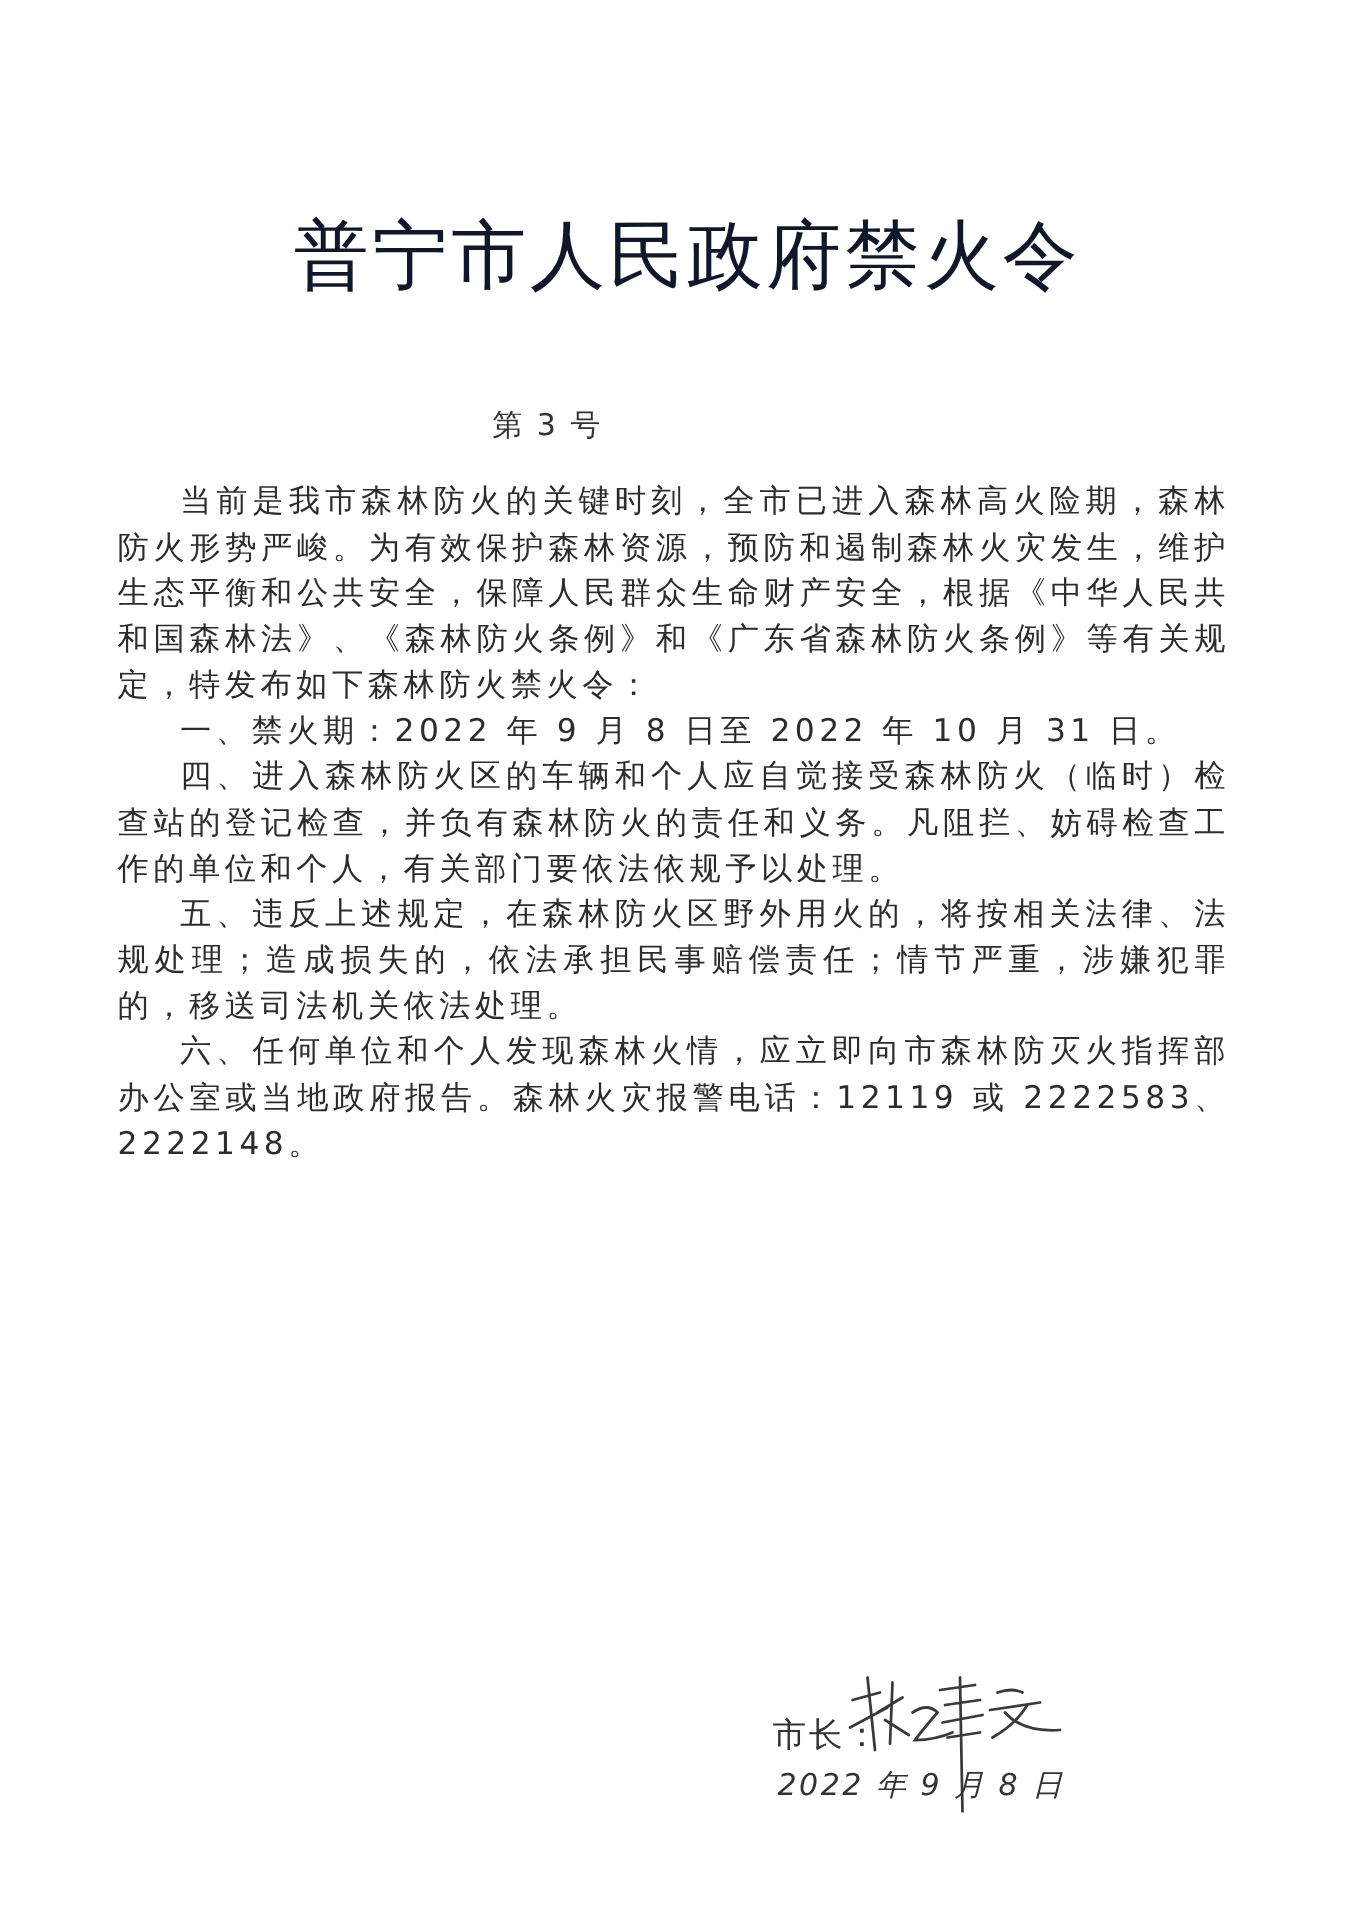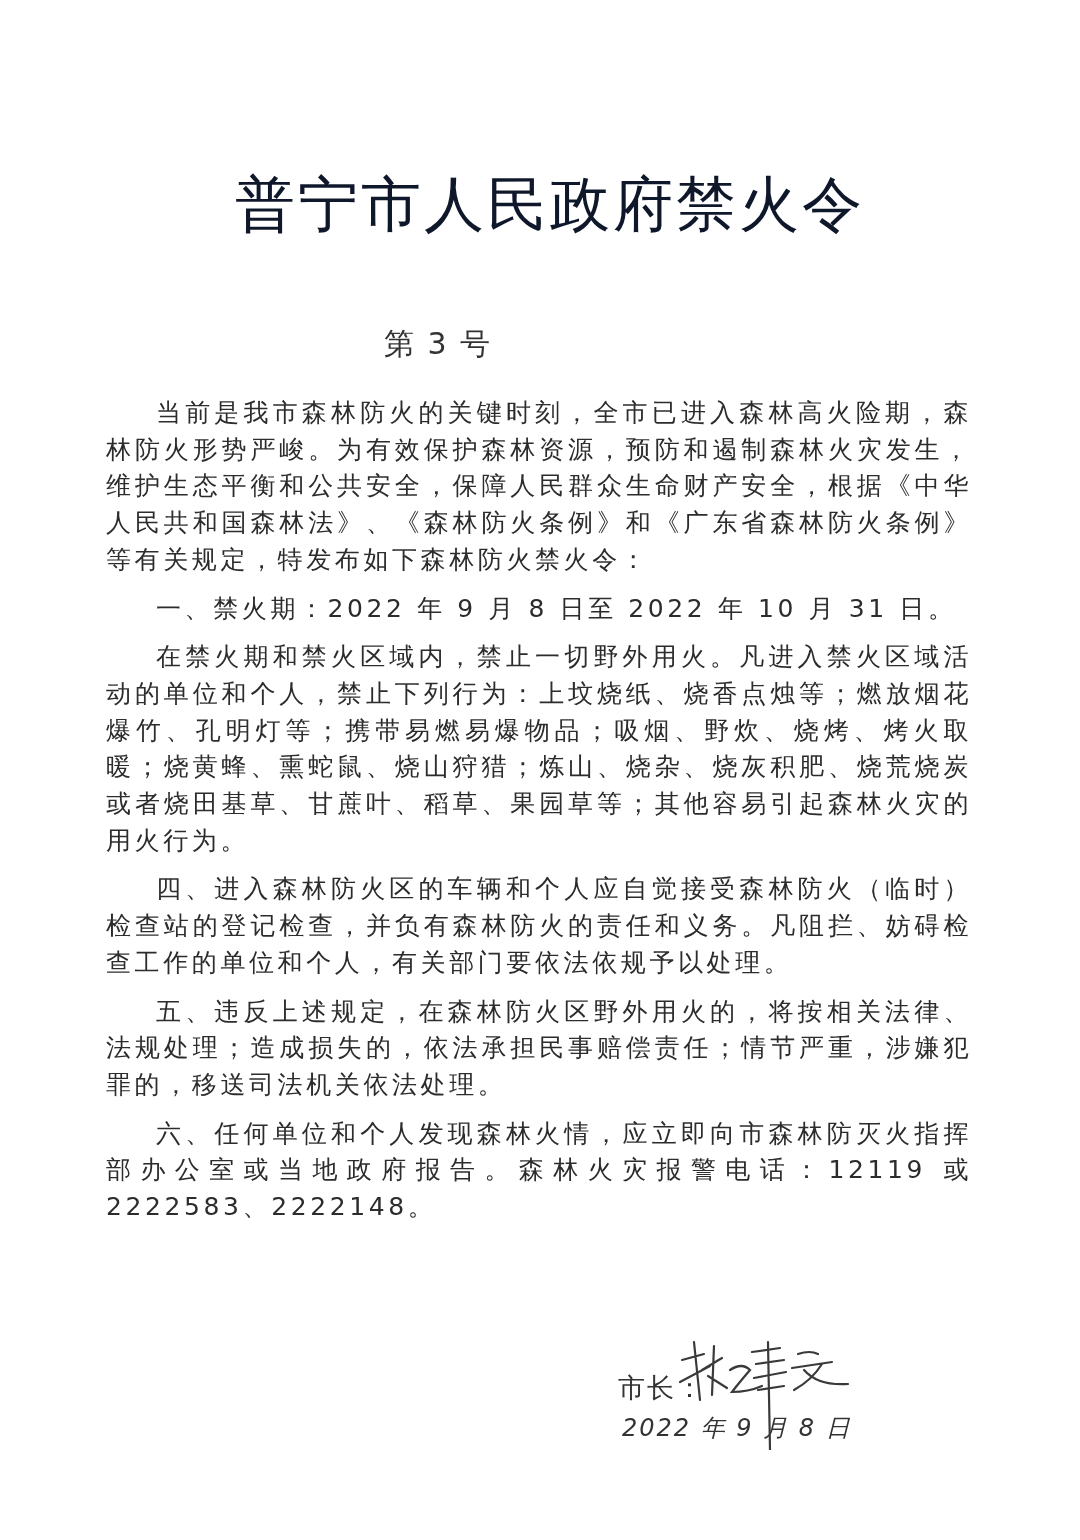--- a/index.html
+++ b/index.html
@@ -9,48 +9,47 @@
       color: #2a2a2a;
     }
     .title {
       position: absolute; left: 105px; top: 150px; width: 890px;
       font-family: Liberation Serif, serif;
       font-size: 60px; line-height: 110px; letter-spacing: 3px;
       color: #0f172a; white-space: nowrap; text-align: center;
     }
     .docno {
       position: absolute; left: 0; top: 324px; width: 876px; text-align: center;
-      font-size: 30px; color: #333; letter-spacing: 2px;
+      font-size: 24px; color: #333; letter-spacing: 2px;
     }
     .body {
       position: absolute; left: 94px; top: 383px; width: 890px;
       font-size: 25px; line-height: 36.7px; letter-spacing: 3.6px;
       text-align: justify; color: #2c2c2c;
     }
-    .body p { margin: 12px; text-indent: 2em; }
+    .body p { margin: 0; text-indent: 2em; }
     .sign {
       position: absolute; left: 618px; top: 1370px;
       font-size: 27px; color: #333; letter-spacing: 2px;
     }
     .sig-svg { position: absolute; left: 672px; top: 1340px; width: 180px; height: 110px; }
     .date {
       position: absolute; left: 622px; top: 1412px;
       font-size: 24px; color: #333; letter-spacing: 2px; font-style: italic;
     }
   </style>
 </head>
 <body>
 
 <div class="title">普宁市人民政府禁火令</div>
 <div class="docno">第 3 号</div>
 
 <div class="body">
   <p>当前是我市森林防火的关键时刻，全市已进入森林高火险期，森林防火形势严峻。为有效保护森林资源，预防和遏制森林火灾发生，维护生态平衡和公共安全，保障人民群众生命财产安全，根据《中华人民共和国森林法》、《森林防火条例》和《广东省森林防火条例》等有关规定，特发布如下森林防火禁火令：</p>
   <p>一、禁火期：2022 年 9 月 8 日至 2022 年 10 月 31 日。</p>
-  <p>在禁火期和禁火区域内，禁止一切野外用火。凡进入禁火区域活动的单位和个人，禁止下列行为：上坟烧纸、烧香点烛等；燃放烟花爆竹、孔明灯等；携带易燃易爆物品；吸烟、野炊、烧烤、烤火取暖；烧黄蜂、熏蛇鼠、烧山狩猎；炼山、烧杂、烧灰积肥、烧荒烧炭或者烧田基草、甘蔗叶、稻草、果园草等；其他容易引起森林火灾的用火行为。</p>
   <p>四、进入森林防火区的车辆和个人应自觉接受森林防火（临时）检查站的登记检查，并负有森林防火的责任和义务。凡阻拦、妨碍检查工作的单位和个人，有关部门要依法依规予以处理。</p>
   <p>五、违反上述规定，在森林防火区野外用火的，将按相关法律、法规处理；造成损失的，依法承担民事赔偿责任；情节严重，涉嫌犯罪的，移送司法机关依法处理。</p>
   <p>六、任何单位和个人发现森林火情，应立即向市森林防灭火指挥部办公室或当地政府报告。森林火灾报警电话：12119 或 2222583、2222148。</p>
 </div>
 
 <div class="sign">市长：</div>
 <svg class="sig-svg" viewBox="0 0 180 110">
   <title>林建文</title>
   <g fill="none" stroke="#3a3a3a" stroke-width="2.2" stroke-linecap="round">
     <path d="M10 20 L32 14 M22 2 L28 60 M8 42 L38 26 M30 30 L50 18 M42 6 L40 55 M36 36 L55 48"></path>

